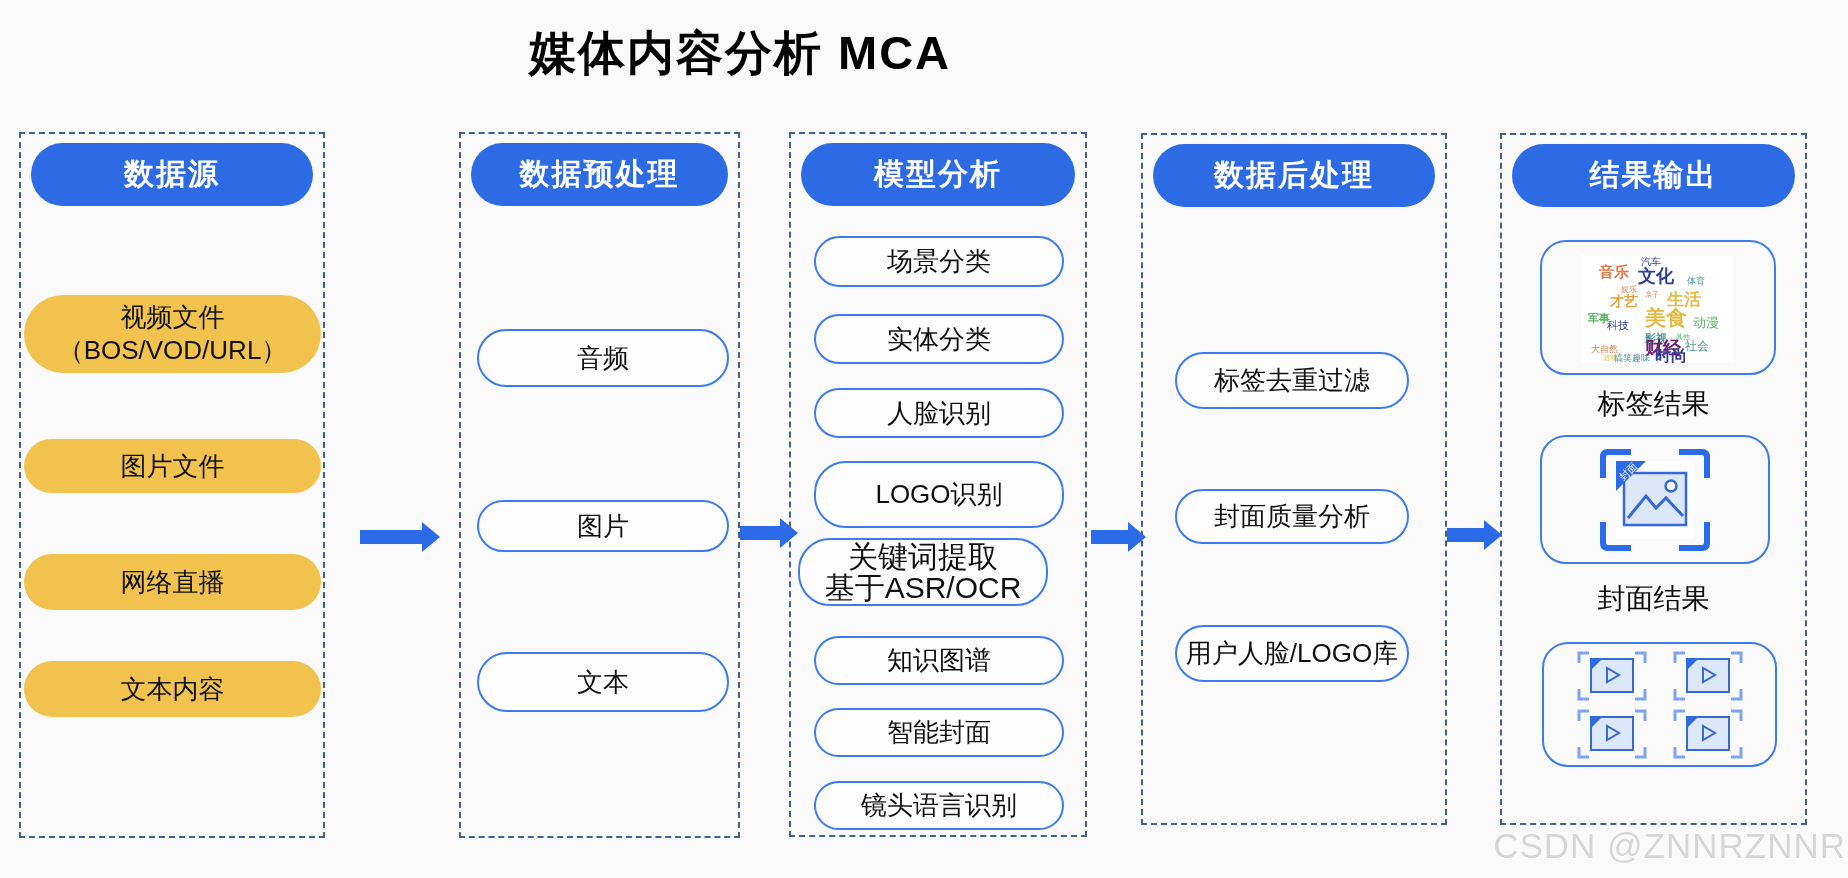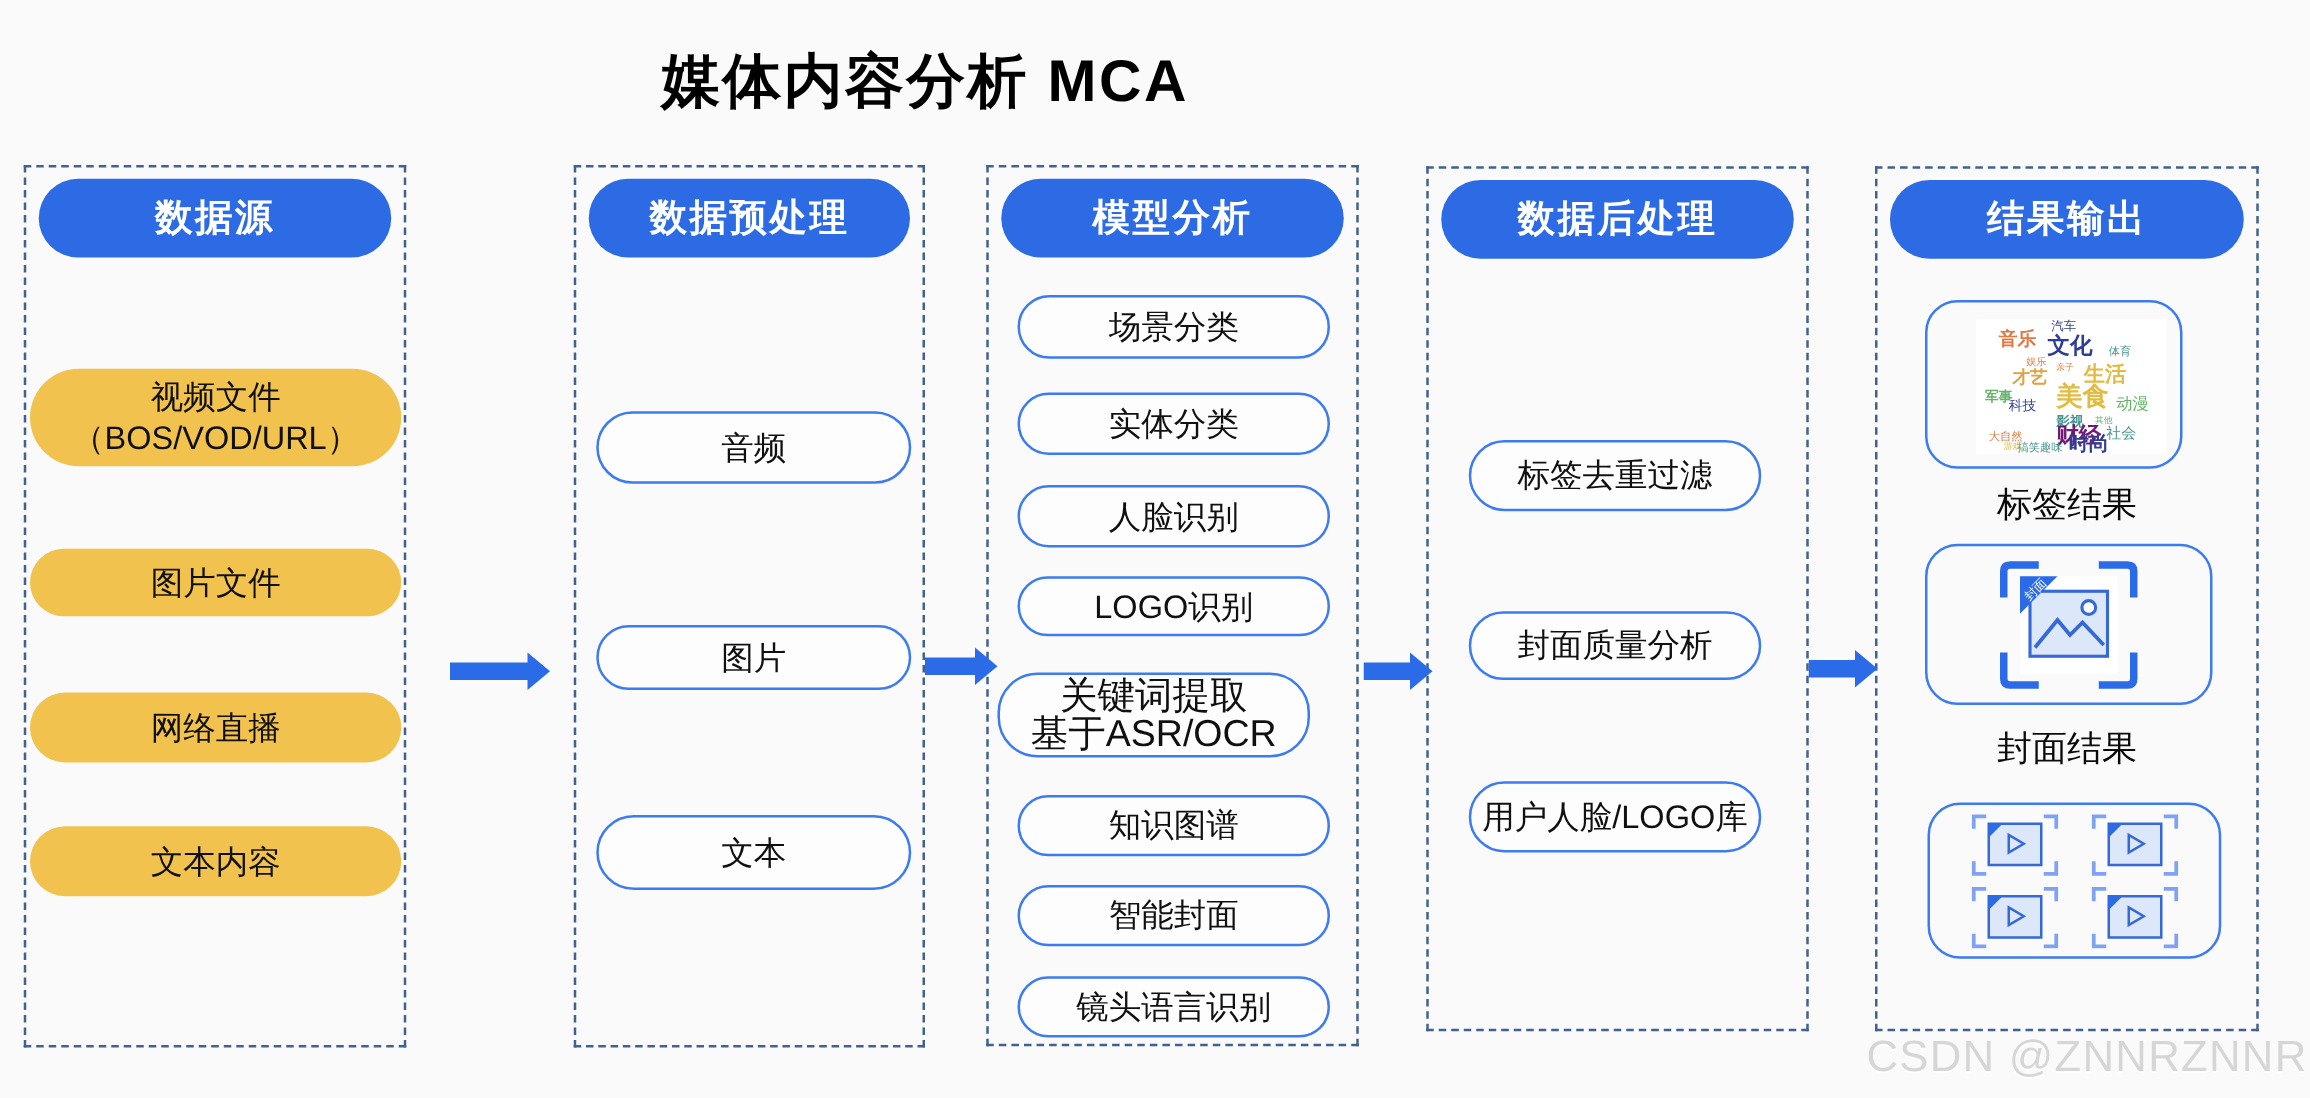--- a/index.html
+++ b/index.html
@@ -7,21 +7,21 @@
     --arrow:#2B6BE8;
     --yellow:#F2C24E;
     --outline:#3D7BF0;
     --dash:#41618F;
   }
   *{margin:0;padding:0;box-sizing:border-box;}
   html,body{background:#fafafa;}
   body{font-family:"Liberation Sans", sans-serif;}
   .canvas{position:relative;width:1848px;height:878px;background:#fafafa;overflow:hidden;}
   .title{position:absolute;top:22px;left:0;width:1480px;text-align:center;
-         font-size:47px;font-weight:600;color:#000;letter-spacing:2px;margin-top:12px;}
+         font-size:47px;font-weight:600;color:#000;letter-spacing:2px;}
   .col{position:absolute;border:2px dashed var(--dash);}
   .header-pill{position:absolute;top:9px;left:10px;right:10px;height:63px;
        background:var(--blue);border-radius:34px;color:#ffffff;font-size:30px;font-weight:600;
        display:flex;align-items:center;justify-content:center;letter-spacing:2px;}
   .pill{position:absolute;display:flex;align-items:center;justify-content:center;
        font-size:26px;color:#101010;font-weight:500;text-align:center;white-space:pre-line;line-height:33px;}
   .pill.yellow{background:var(--yellow);border-radius:40px;}
   .pill.outline{border:2px solid var(--outline);border-radius:32px;background:#fdfdfd;}
   .arrow{position:absolute;height:30px;}
   .arrow-body{position:absolute;left:0;right:16px;top:8px;height:14px;background:var(--arrow);}
@@ -58,39 +58,39 @@
     <div class="pill outline" style="left:16px;width:252px;top:195px;height:58px;">音频</div>
     <div class="pill outline" style="left:16px;width:252px;top:366px;height:52px;">图片</div>
     <div class="pill outline" style="left:16px;width:252px;top:518px;height:60px;">文本</div>
   </div>
 
   <div class="col" style="left:789px;top:132px;width:298px;height:705px;">
     <div class="header-pill">模型分析</div>
     <div class="pill outline" style="left:23px;width:250px;top:102px;height:51px;">场景分类</div>
     <div class="pill outline" style="left:23px;width:250px;top:180px;height:50px;">实体分类</div>
     <div class="pill outline" style="left:23px;width:250px;top:254px;height:50px;">人脸识别</div>
-    <div class="pill outline" style="left:23px;width:250px;top:327px;height:48px;">LOGO识别</div>
+    <div class="pill outline" style="left:23px;width:250px;top:327px;height:67px;">LOGO识别</div>
     <div class="pill outline" style="left:7px;width:250px;top:404px;height:68px;font-size:30px;line-height:31px;">关键词提取
 基于ASR/OCR</div>
     <div class="pill outline" style="left:23px;width:250px;top:502px;height:49px;">知识图谱</div>
     <div class="pill outline" style="left:23px;width:250px;top:574px;height:49px;">智能封面</div>
     <div class="pill outline" style="left:23px;width:250px;top:647px;height:49px;">镜头语言识别</div>
   </div>
 
   <div class="col" style="left:1141px;top:133px;width:306px;height:692px;">
     <div class="header-pill">数据后处理</div>
     <div class="pill outline" style="left:32px;width:234px;top:217px;height:57px;">标签去重过滤</div>
     <div class="pill outline" style="left:32px;width:234px;top:354px;height:55px;">封面质量分析</div>
     <div class="pill outline" style="left:32px;width:234px;top:490px;height:57px;">用户人脸/LOGO库</div>
   </div>
 
   <div class="col" style="left:1500px;top:133px;width:307px;height:692px;">
     <div class="header-pill">结果输出</div>
 
-    <div class="card" style="left:38px;top:105px;width:206px;height:135px;">
+    <div class="card" style="left:38px;top:105px;width:236px;height:135px;">
       <div class="wc-area">
           <span style="position: absolute; left: 18px; top: 9px; font-size: 15px; color: rgb(220, 122, 69); font-weight: 700; line-height: 1; white-space: nowrap;">音乐</span>
           <span style="position: absolute; left: 60px; top: 2px; font-size: 10px; color: rgb(48, 63, 154); font-weight: 400; line-height: 1; white-space: nowrap;">汽车</span>
           <span style="position: absolute; left: 57px; top: 12px; font-size: 18px; color: rgb(46, 61, 150); font-weight: 700; line-height: 1; white-space: nowrap;">文化</span>
           <span style="position: absolute; left: 106px; top: 22px; font-size: 9px; color: rgb(74, 150, 143); font-weight: 400; line-height: 1; white-space: nowrap;">体育</span>
           <span style="position: absolute; left: 40px; top: 31px; font-size: 8px; color: rgb(220, 122, 69); font-weight: 400; line-height: 1; white-space: nowrap;">娱乐</span>
           <span style="position: absolute; left: 29px; top: 39px; font-size: 14px; color: rgb(223, 162, 62); font-weight: 700; line-height: 1; white-space: nowrap;">才艺</span>
           <span style="position: absolute; left: 64px; top: 36px; font-size: 7px; color: rgb(220, 122, 69); font-weight: 400; line-height: 1; white-space: nowrap;">亲子</span>
           <span style="position: absolute; left: 86px; top: 36px; font-size: 17px; color: rgb(226, 187, 69); font-weight: 700; line-height: 1; white-space: nowrap;">生活</span>
           <span style="position: absolute; left: 7px; top: 58px; font-size: 11px; color: rgb(99, 180, 104); font-weight: 700; line-height: 1; white-space: nowrap;">军事</span>

